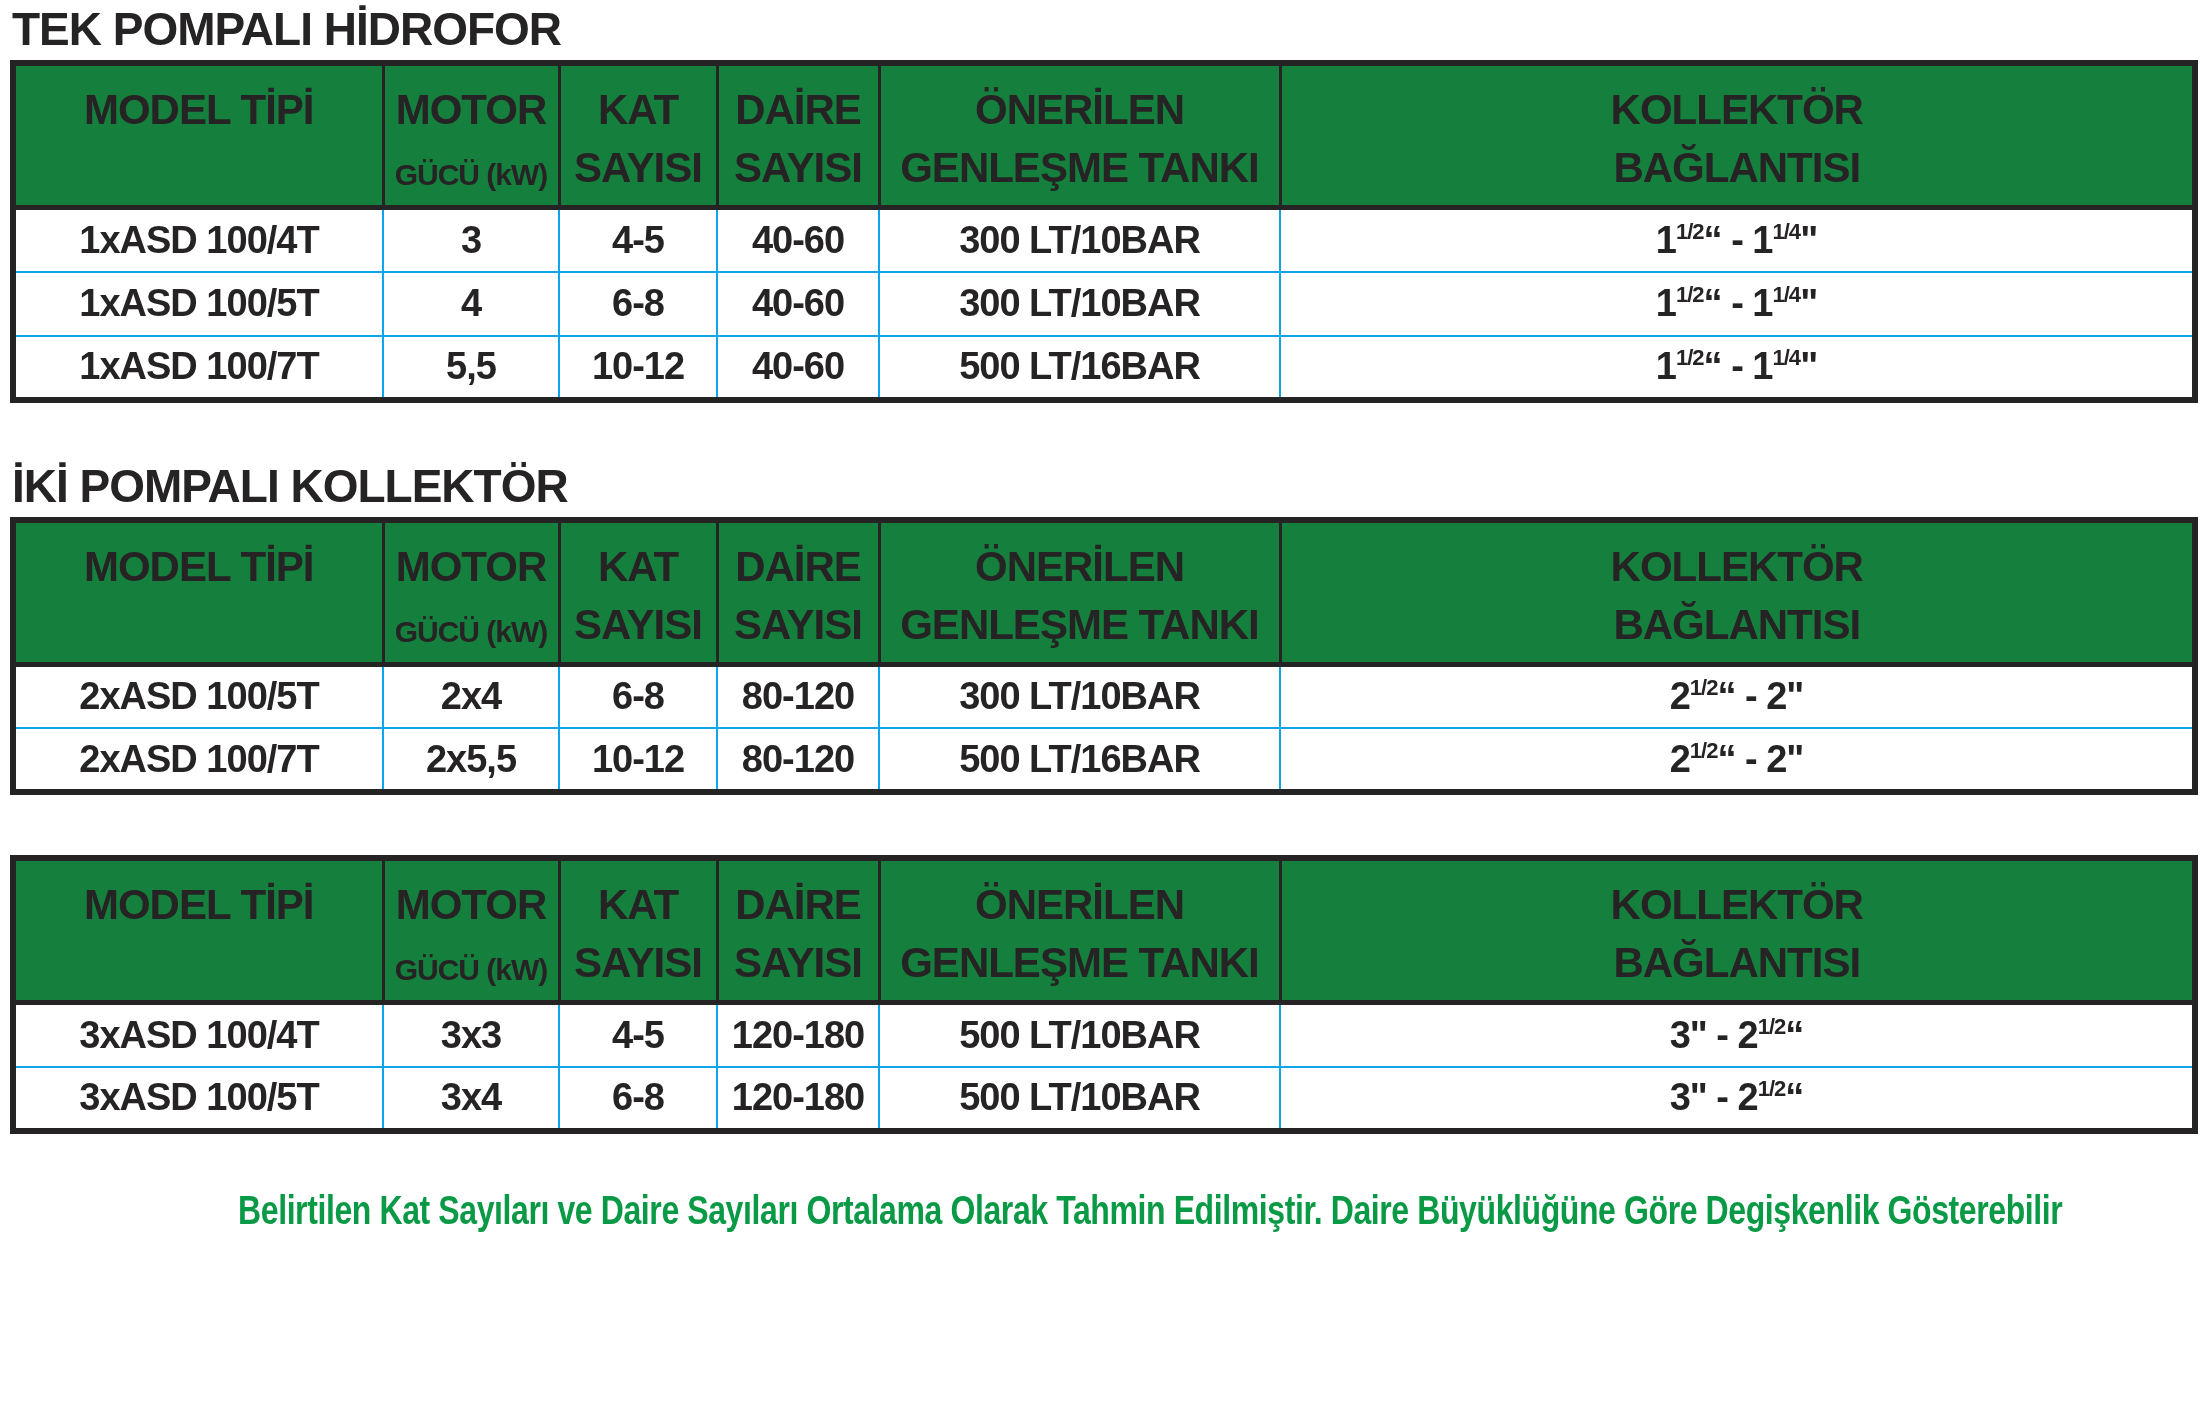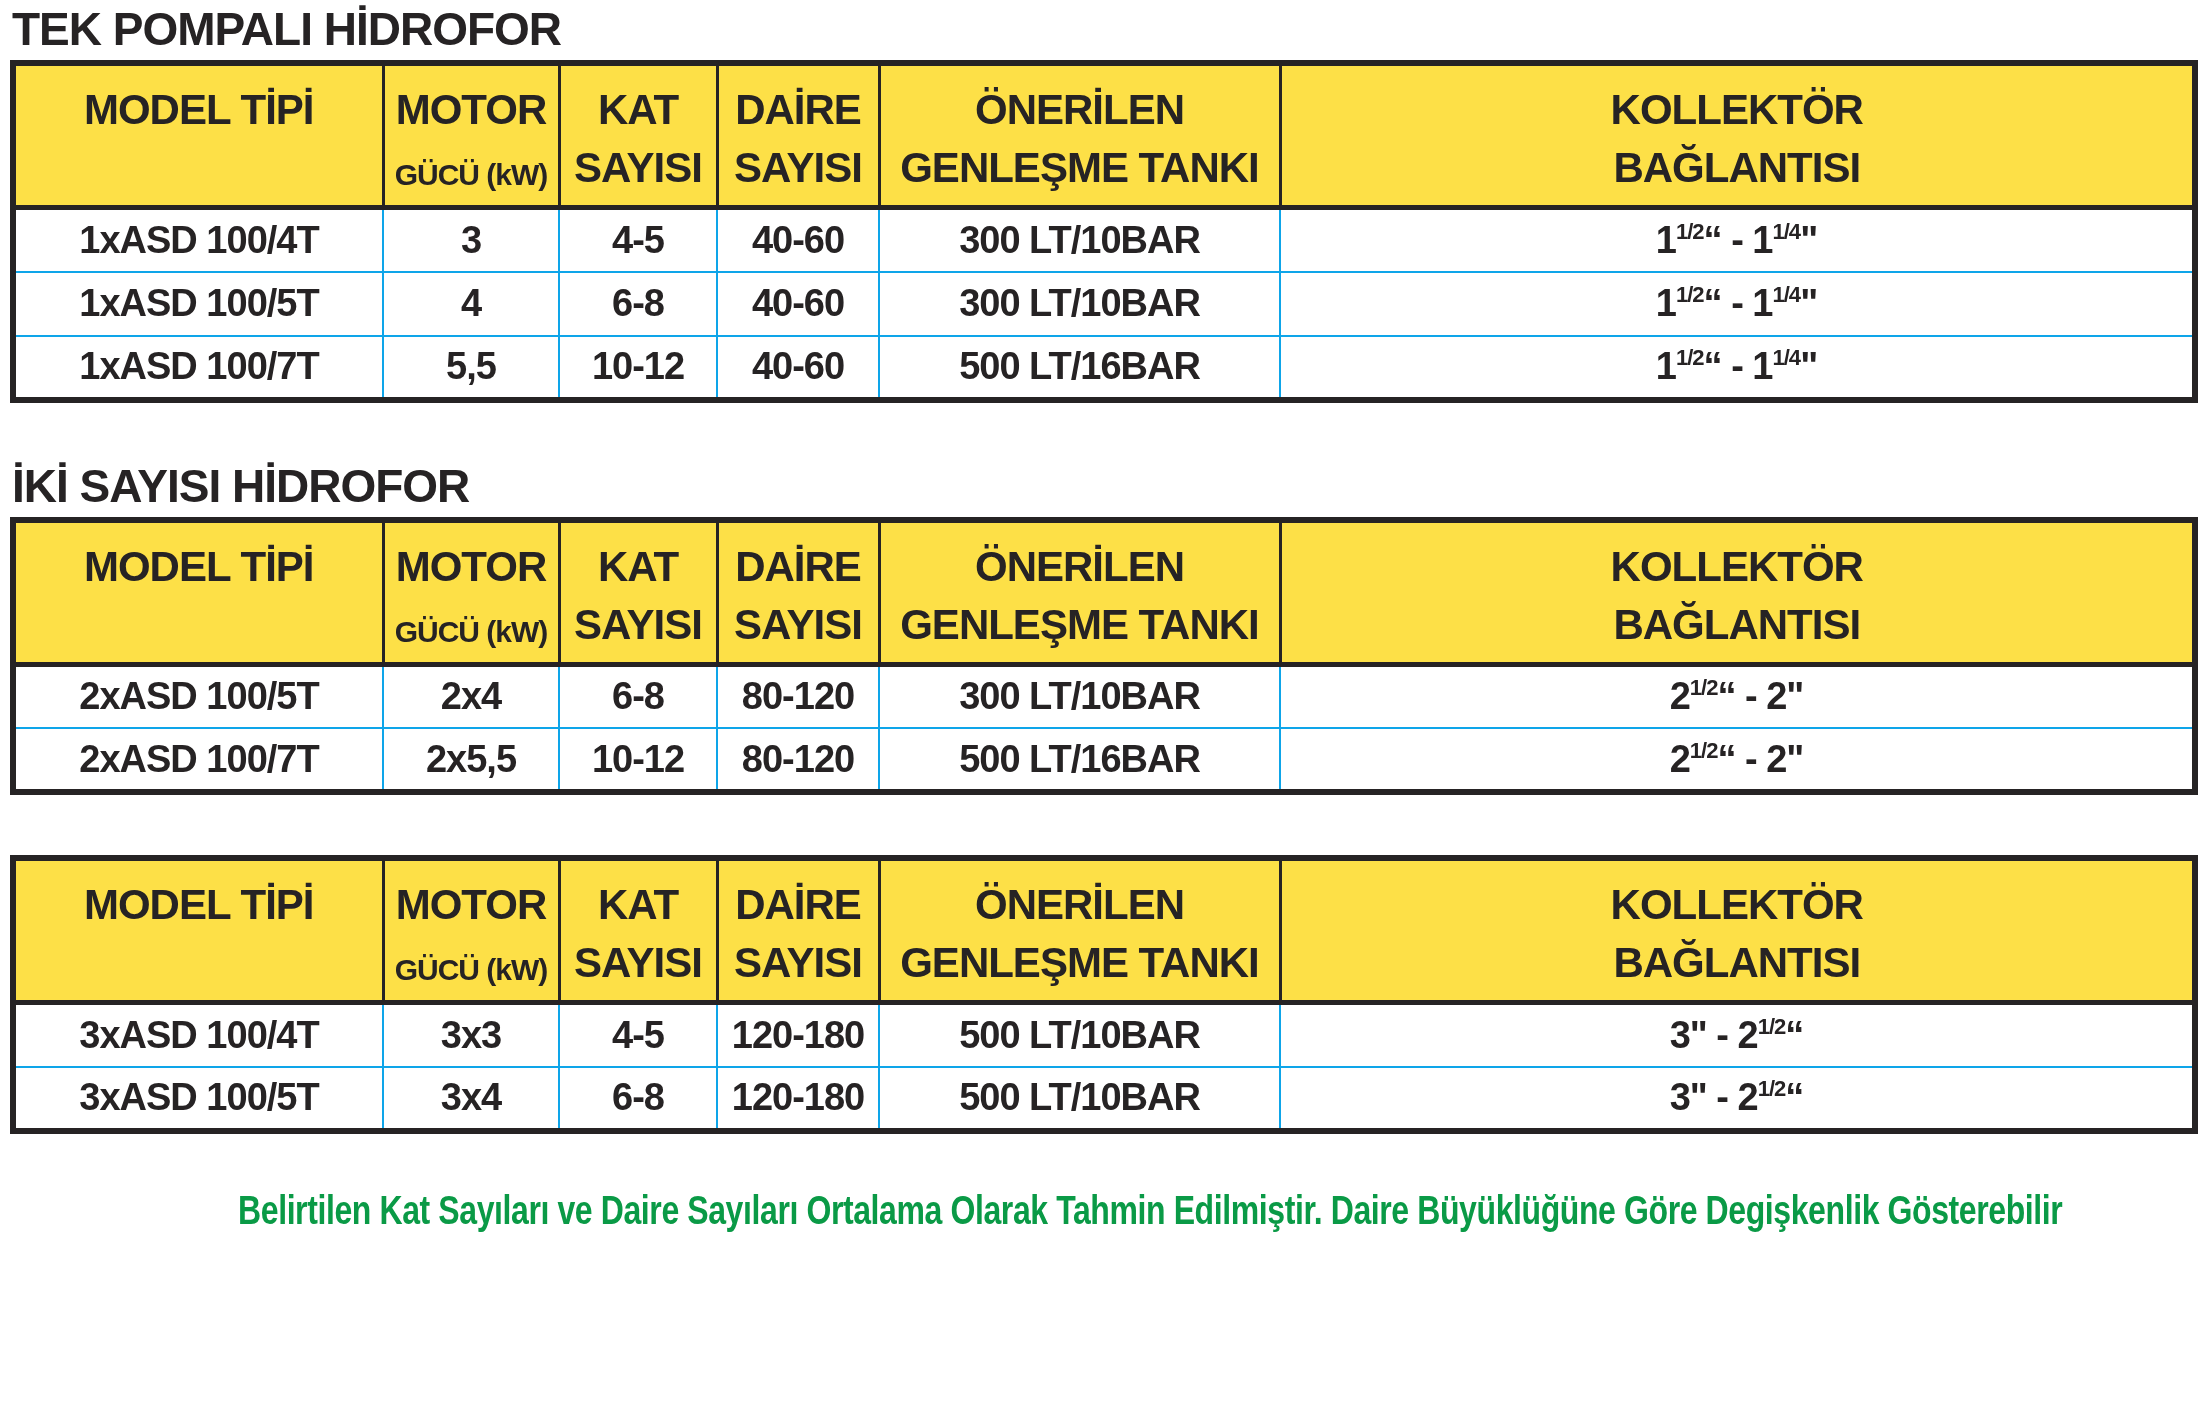--- a/index.html
+++ b/index.html
@@ -25,21 +25,21 @@
   .block { margin-bottom: 4px; }
   .block + .block { margin-top: 60px; }
 
   table.grid {
     width: 2188px;
     border-collapse: collapse;
     table-layout: fixed;
     border: 6px solid #262324;
   }
   table.grid th {
-    background: #fde047;
+    background: #15803d;
     border: 3px solid #262324;
     border-bottom: 5px solid #262324;
     height: 136px;
     vertical-align: top;
     padding-top: 14px;
     text-align: center;
   }
   .h-line1 { display: block; font-size: 42px; line-height: 60px; letter-spacing: -1px; white-space: nowrap; }
   .h-line2 { display: block; font-size: 42px; line-height: 56px; letter-spacing: -1px; white-space: nowrap; }
   .h-line2.small { font-size: 30px; line-height: 58px; padding-top: 6px; }
@@ -136,21 +136,21 @@
           <td>10-12</td>
           <td>40-60</td>
           <td>500 LT/16BAR</td>
           <td><span>1</span><sup>1/2</sup><span>“ - 1</span><sup>1/4</sup><span>"</span></td>
         </tr>
       </tbody>
     </table>
   </section>
 
   <section class="block">
-    <h2 class="tbl-title">İKİ SAYISI HİDROFOR</h2>
+    <h2 class="tbl-title">İKİ POMPALI KOLLEKTÖR</h2>
     <table class="grid">
       <colgroup>
         <col style="width:370px">
           <col style="width:176px">
           <col style="width:158px">
         <col style="width:162px">
           <col style="width:401px">
           <col>
       </colgroup>
       <thead>

